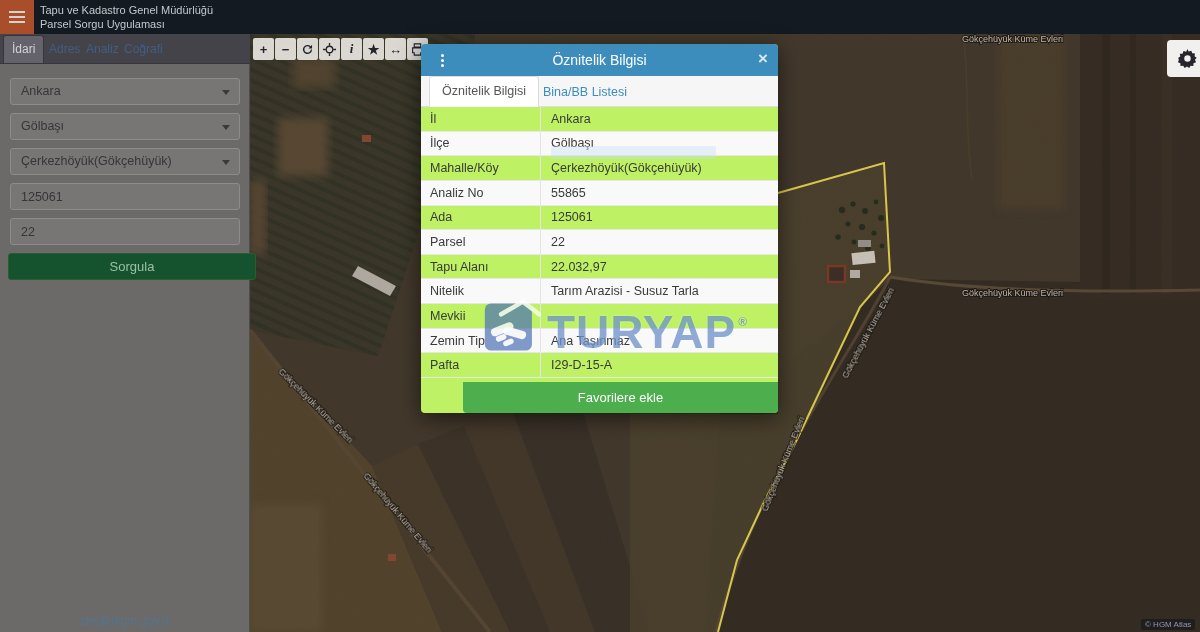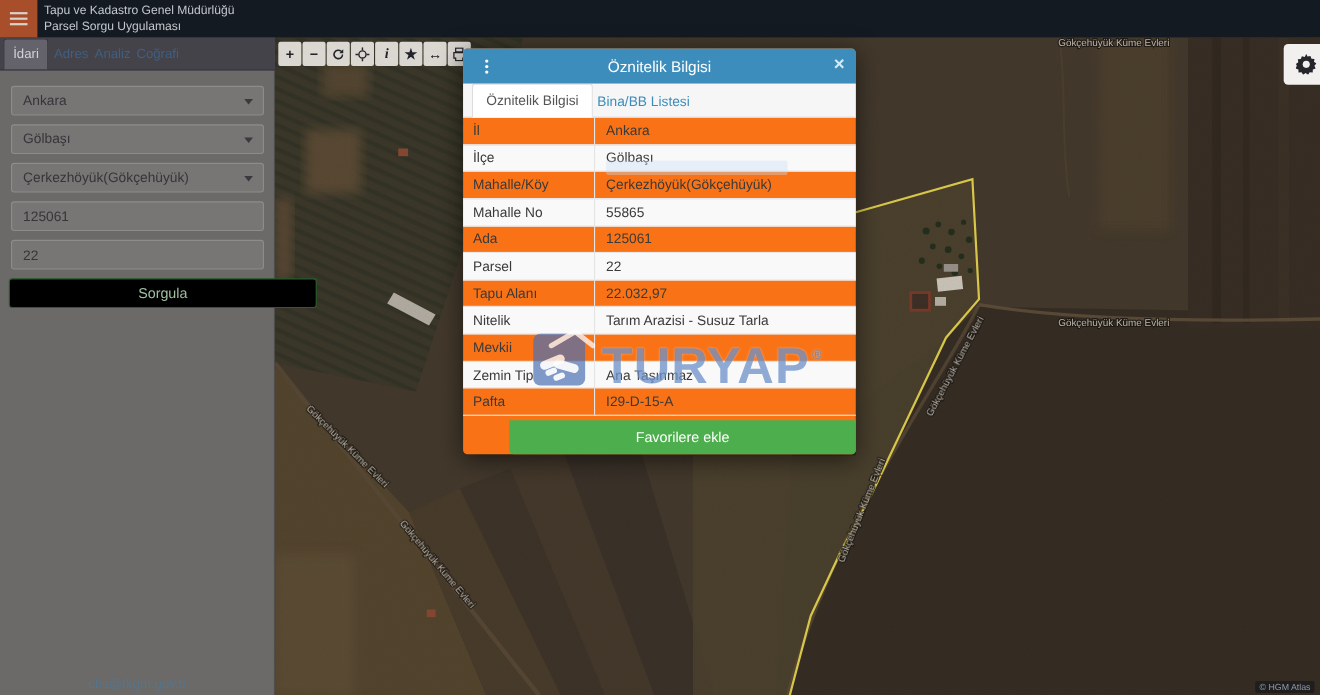--- a/index.html
+++ b/index.html
@@ -27,21 +27,21 @@
   .stab.active { background:#64626a; border:1px solid #37363c; border-bottom:none;
                  border-radius:3px 3px 0 0; color:#d3d1d6; }
   .stab.link { color:#3f5f82; }
   .ctrl { position:absolute; left:10px; width:230px; height:27px; background:#787674;
           border:1px solid #8e8c8a; border-radius:3px; color:#35353a; font-size:12.5px;
           line-height:25px; padding-left:10px; cursor:pointer; }
   .ctrl .chev { position:absolute; right:9px; top:11px; width:0; height:0;
                 border-left:4px solid transparent; border-right:4px solid transparent;
                 border-top:5px solid #3a3a3e; }
   input.ctrl { cursor:text; line-height:normal; }
-  .sorgula { position:absolute; left:8px; width:280px; height:27px; background:#000000;
+  .sorgula { position:absolute; left:8px; width:248px; height:27px; background:#14532d;
              border:1px solid #295f2e; border-radius:3px; color:#9fbfa2; font-size:13px;
              text-align:center; line-height:25px; cursor:pointer; }
   .sb-link { position:absolute; left:0; width:250px; top:580px; text-align:center;
              color:#53758f; font-size:12px; cursor:pointer; }
 
   
   .maparea { position:absolute; left:250px; top:34px; width:950px; height:598px; z-index:1; cursor:grab; }
   .maparea svg text { font-family:"Liberation Sans", sans-serif; }
 
   
@@ -52,21 +52,21 @@
   .tbtn svg { display:block; }
 
   .gear-btn { position:absolute; left:1167px; top:40px; width:40px; height:37px;
               background:#f2f0ee; border-radius:4px; z-index:5; cursor:pointer;
               display:flex; align-items:center; justify-content:center; }
   .attrib { position:absolute; left:1141px; top:619px; z-index:5; font-size:8px;
             color:#8d9aad; background:rgba(12,16,24,0.5); padding:1px 4px; border-radius:2px; }
 
   
   .modal { position:absolute; left:421px; top:44px; width:357px; height:369px;
-           background:#f97316; border-radius:4px; z-index:10;
+           background:#bef264; border-radius:4px; z-index:10;
            box-shadow:0 5px 22px rgba(0,0,0,0.55); }
   .m-head { position:relative; height:32px; background:#3c8dbc; border-radius:4px 4px 0 0; }
   .m-title { text-align:center; color:#fff; font-size:14px; line-height:32px; }
   .kebab { position:absolute; left:13px; top:8px; width:16px; height:16px; cursor:pointer; }
   .kebab i { display:block; width:3px; height:3px; border-radius:50%; background:#fff; margin:2px auto; }
   .m-close { position:absolute; right:10px; top:0; color:#d7e9f5; font-size:17px;
              line-height:30px; cursor:pointer; font-weight:bold; }
   .m-tabs { position:relative; height:31px; background:#f6f6f6; border-bottom:1px solid #ddd; }
   .mtab { position:absolute; bottom:-1px; font-size:12.5px; padding:7px 12px 8px; cursor:pointer; }
   .mtab.active { left:8px; background:#fff; border:1px solid #ddd; border-bottom:1px solid #fff;
@@ -279,21 +279,21 @@
         </div>
       <div class="m-row">
           <div class="lab">İlçe</div>
           <div class="val">Gölbaşı</div>
         </div>
       <div class="m-row">
           <div class="lab">Mahalle/Köy</div>
           <div class="val">Çerkezhöyük(Gökçehüyük)</div>
         </div>
       <div class="m-row">
-          <div class="lab">Mahalle No</div>
+          <div class="lab">Analiz No</div>
           <div class="val">55865</div>
         </div>
       <div class="m-row">
           <div class="lab">Ada</div>
           <div class="val">125061</div>
         </div>
       <div class="m-row">
           <div class="lab">Parsel</div>
           <div class="val">22</div>
         </div>

